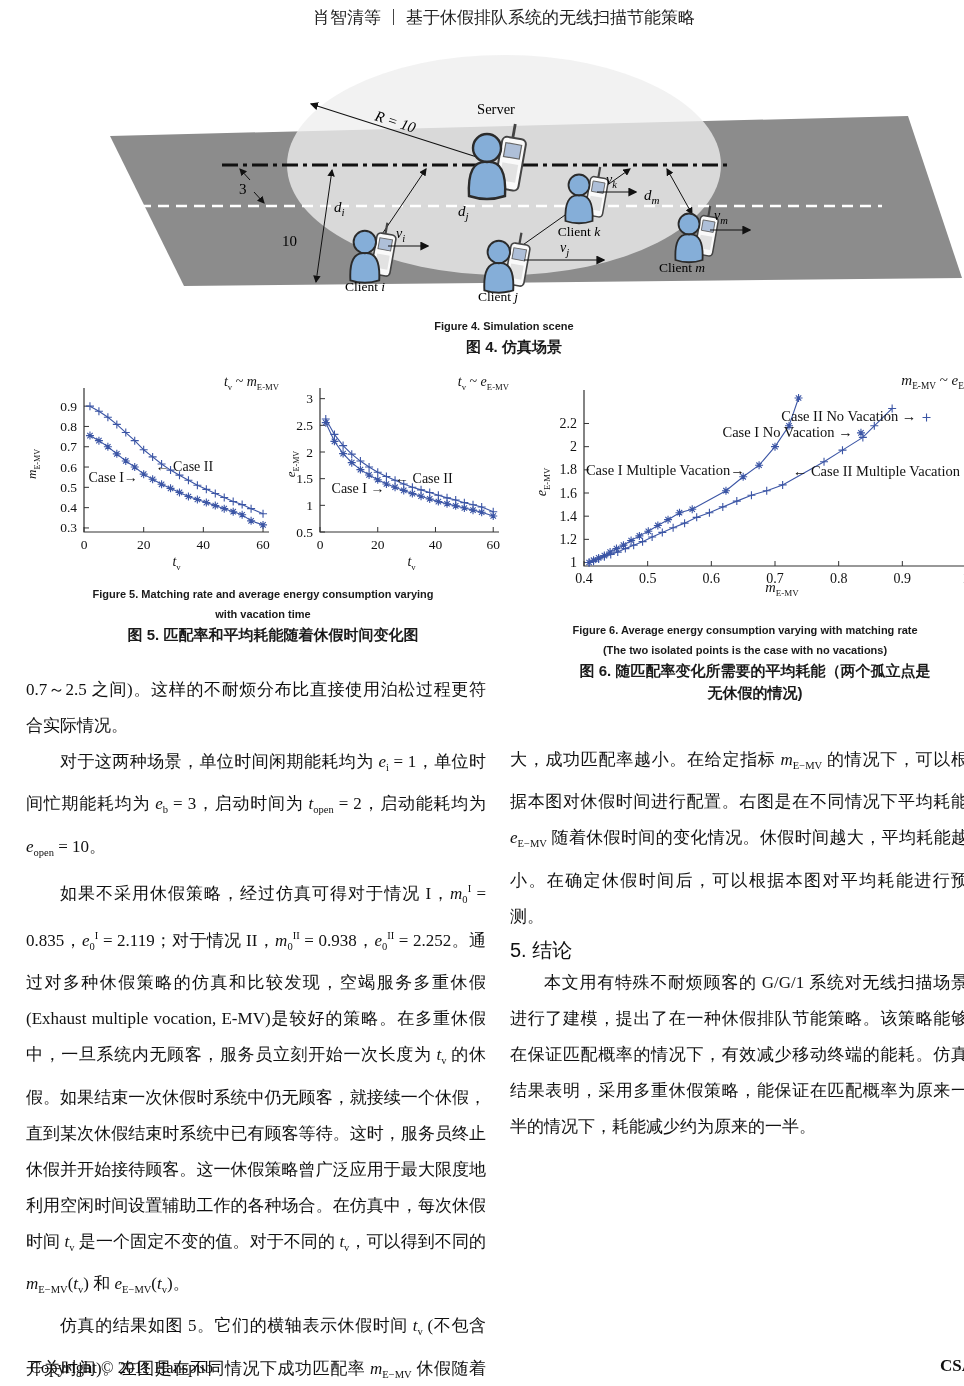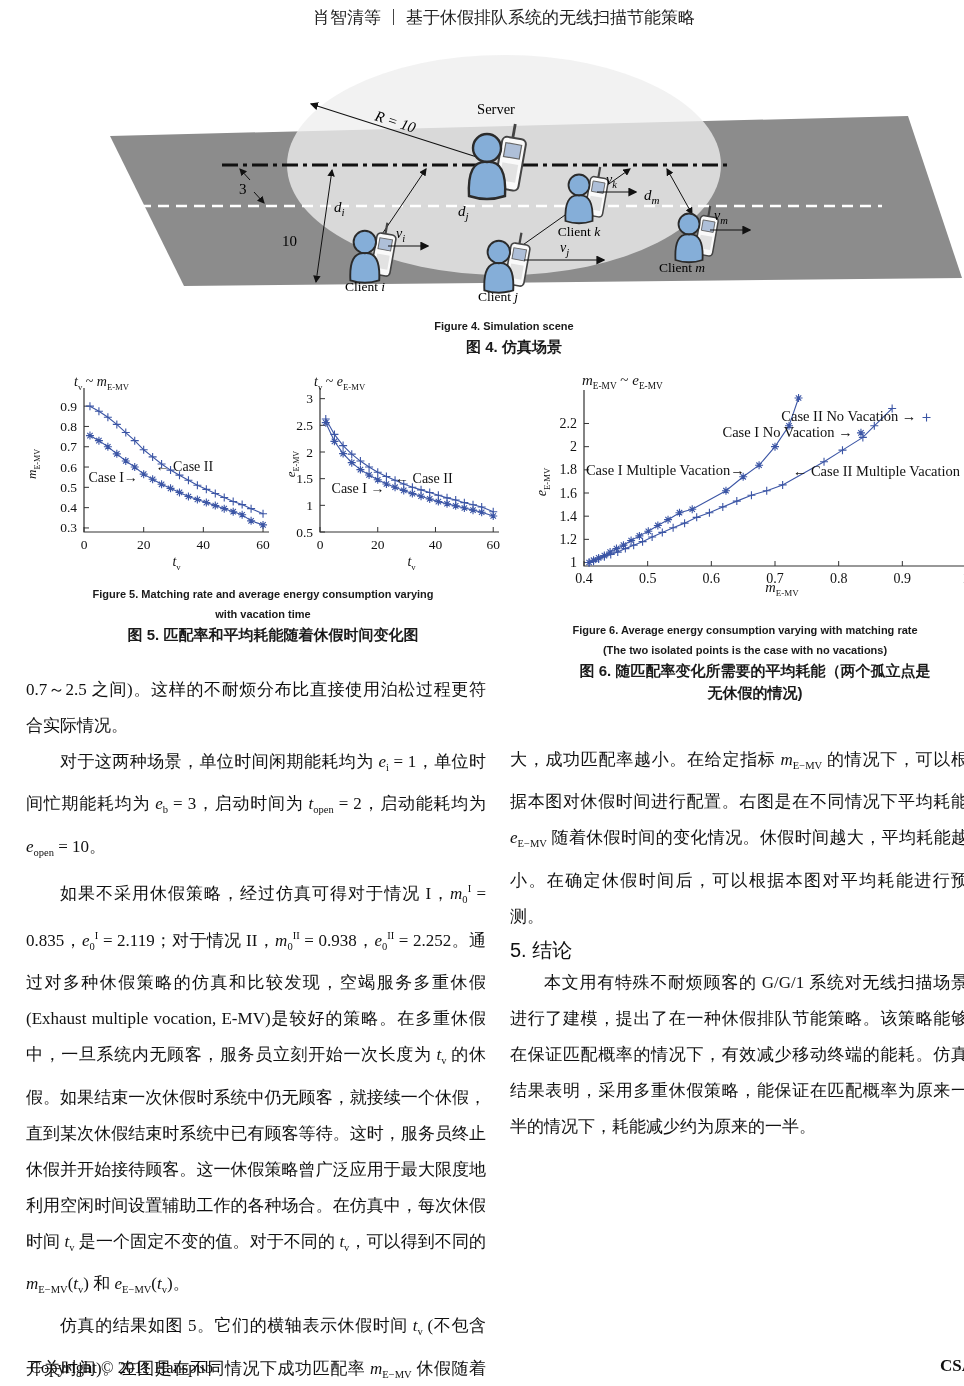--- a/index.html
+++ b/index.html
@@ -16,21 +16,21 @@
   .cap-zh{font-size:15px;line-height:22px;font-family:"Liberation Sans","DejaVu Sans",sans-serif;padding-left:20px;}
   #f4cap{left:0;top:316px;width:964px;}
   #f5cap{left:0;top:584px;width:482px;}
   #f6cap{left:484px;top:620px;width:478px;}
   
   .fig{position:absolute;}
   .fig svg{position:absolute;left:0;top:0;overflow:visible;}
   #f5a{left:22px;top:376px;width:235px;height:196px;}
   #f5b{left:262px;top:376px;width:225px;height:196px;}
   #f6{left:500px;top:372px;width:460px;height:240px;}
-  .ctitle{position:absolute;top:-2px;left:30px;right:0;text-align:left;font-size:14px;color:#111;}
+  .ctitle{position:absolute;top:-2px;left:30px;right:0;text-align:right;font-size:14px;color:#111;}
   #f6 .ctitle{top:0;left:60px;font-size:15px;}
   .xlab{position:absolute;left:30px;right:0;bottom:0;text-align:center;font-size:14px;color:#111;}
   #f6 .xlab{bottom:14px;left:60px;font-size:14.5px;}
   .ylab{position:absolute;width:70px;height:16px;text-align:center;transform:rotate(-90deg);
         font-size:13px;color:#111;}
   #f5a .ylab{left:-47px;top:80px;}
   #f5b .ylab{left:-28px;top:80px;}
   #f6 .ylab{left:-15px;top:102px;font-size:14px;}
   sub{font-size:0.62em;} sup{font-size:0.62em;}
   

